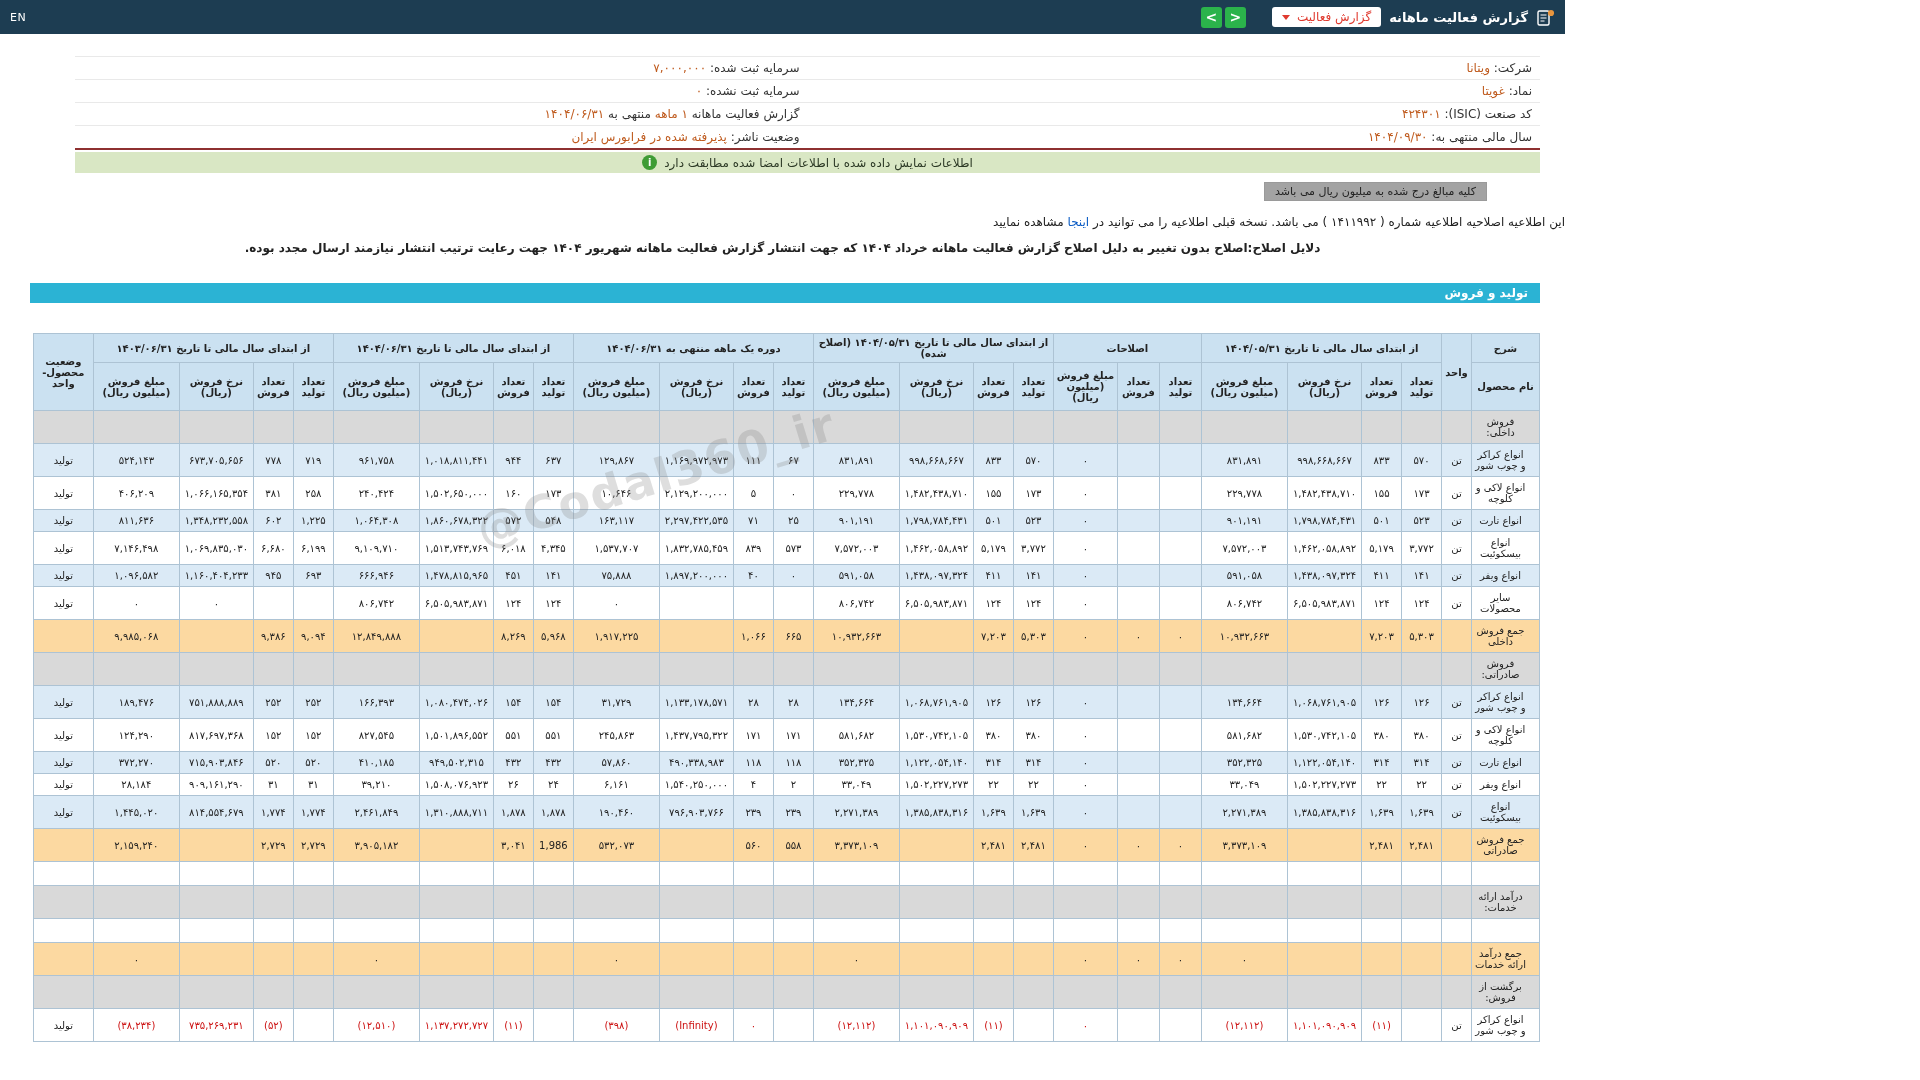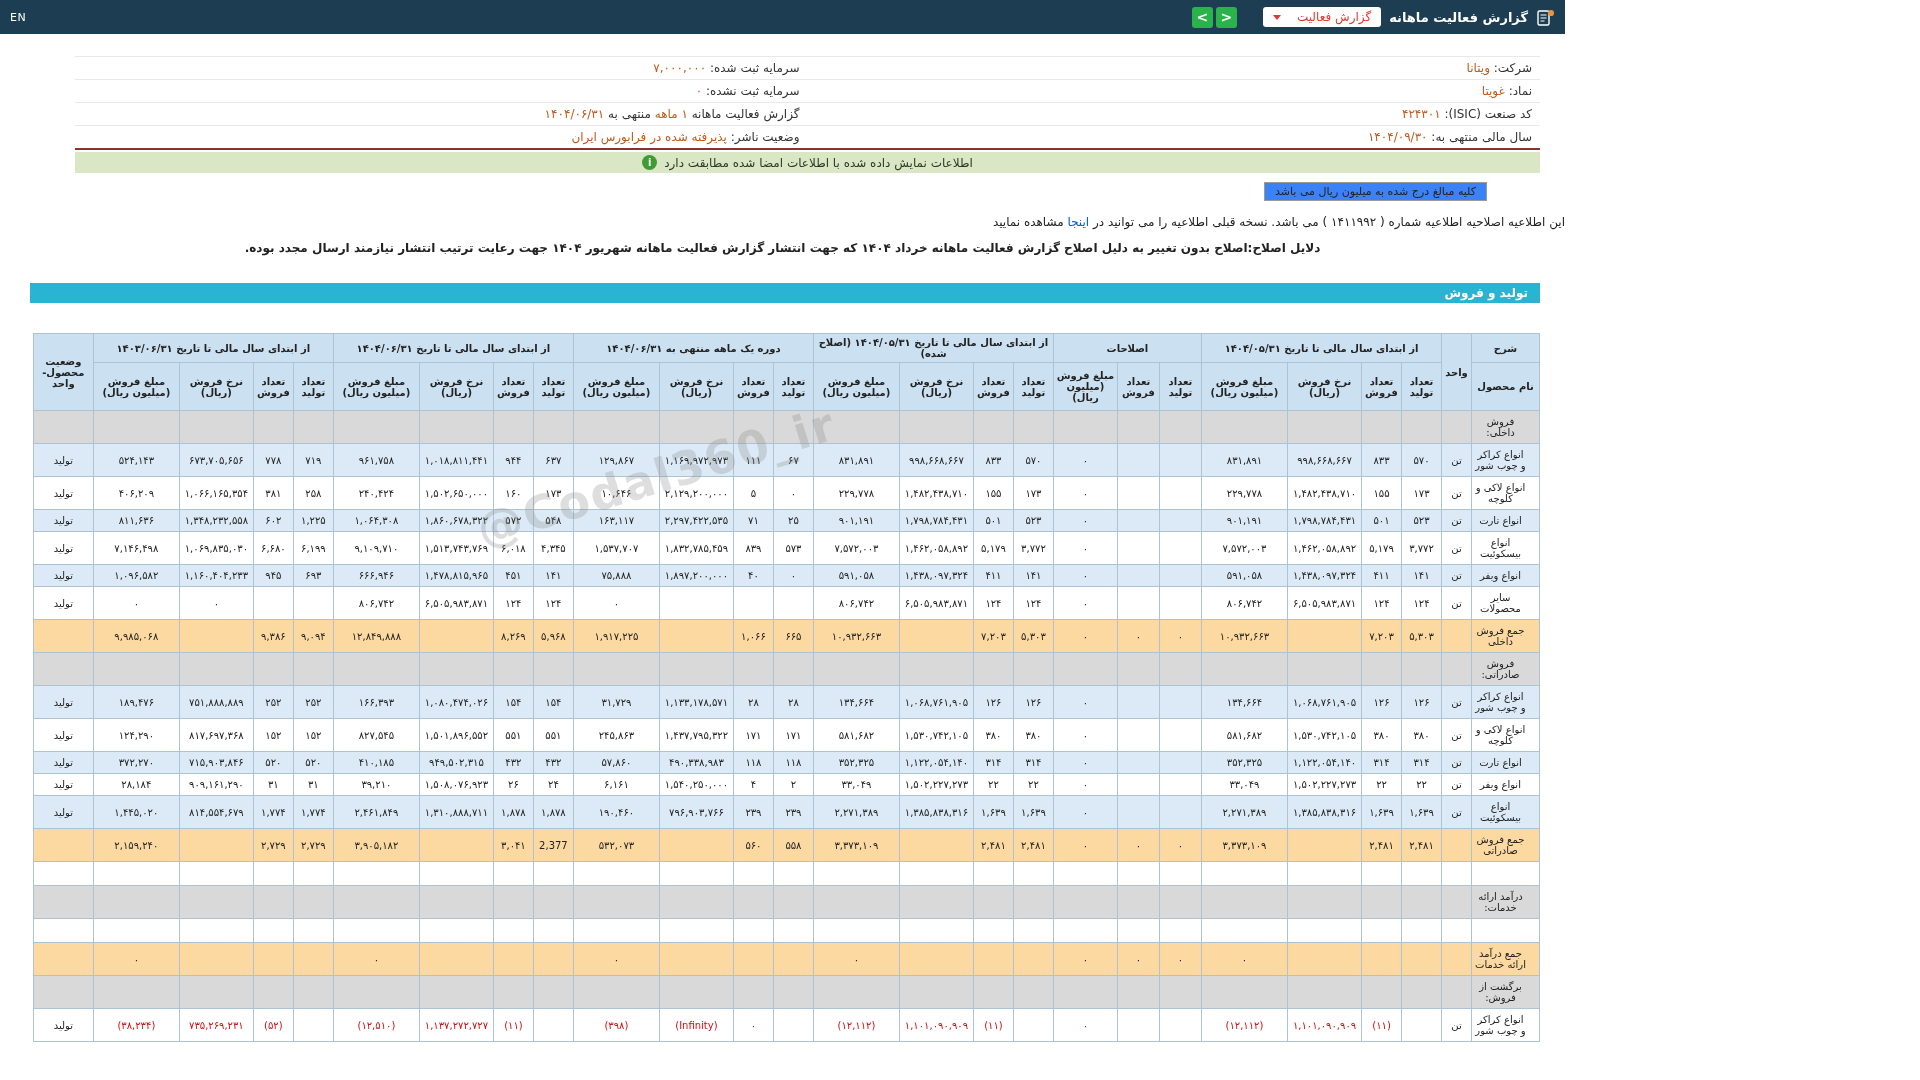--- a/index.html
+++ b/index.html
@@ -4,41 +4,41 @@
 <style>
   *{box-sizing:border-box}
   html,body{margin:0;padding:0;background:#fff}
   body{font-family:"DejaVu Sans","Liberation Sans",sans-serif;color:#222}
   .page{width:1565px;direction:rtl;position:relative;background:#fff}
 
   
   .navbar{height:34px;background:var(--navbar_bg,#1d3d52);display:flex;align-items:center;padding:0 10px;gap:8px}
   .navbar-icon{display:flex;align-items:center}
   .navbar-title{color:#fff;font-size:13px;font-weight:bold;white-space:nowrap}
-  .report-type-btn{background:#fff;color:var(--red_accent,#e03a2f);font-size:12px;border:none;border-radius:3px;padding:3px 10px;display:flex;align-items:center;gap:16px;cursor:pointer;font-family:inherit}
+  .report-type-btn{background:#fff;color:var(--red_accent,#e03a2f);font-size:12px;border:none;border-radius:3px;padding:3px 10px;display:flex;align-items:center;gap:7px;cursor:pointer;font-family:inherit}
   .caret{width:0;height:0;border-left:4px solid transparent;border-right:4px solid transparent;border-top:5px solid var(--red_accent,#e03a2f)}
   .nav-arrows{display:flex;gap:3px;margin-right:18px}
   .nav-arrow{width:21px;height:21px;background:var(--green_button,#2bb34b);color:#fff;border:none;border-radius:3px;font-size:14px;font-weight:bold;display:flex;align-items:center;justify-content:center;cursor:pointer;padding:0;font-family:inherit}
   .navbar-spacer{flex:1}
   .en-link{color:#fff;font-size:11px;cursor:pointer;letter-spacing:.5px}
 
   
   .info-table{width:1465px;margin:22px 25px 0 0;border-collapse:collapse;font-size:12px}
   .info-table td{border-top:1px solid #e9e9e9;padding:4px 8px;width:50%}
   .info-table tr:last-child td{border-bottom:2px solid #8e3030}
   .info-label{color:#333}
   .info-value{color:var(--value_orange,#bf5a1d)}
   .info-value.link{cursor:pointer}
 
   
   .green-bar{width:1465px;margin:2px 25px 0 0;background:var(--green_bar,#d9e7c4);min-height:21px;display:flex;align-items:center;justify-content:center;gap:7px;font-size:12px;color:#2d3a26}
   .info-icon{display:inline-flex;width:15px;height:15px;border-radius:50%;background:#3f9c35;color:#fff;align-items:center;justify-content:center;font-size:10px;font-weight:bold;flex:0 0 auto}
 
   
-  .amounts-box{width:max-content;margin:9px auto 0 0;margin-right:78px;margin-left:auto;padding:2px 10px;border:1px solid #9a9a9a;font-size:11px;color:#222;background:#3b82f6}
+  .amounts-box{width:max-content;margin:9px auto 0 0;margin-right:78px;margin-left:auto;padding:2px 10px;border:1px solid #9a9a9a;font-size:11px;color:#222;background:#a3a3a3}
 
   
   .amendment-line{text-align:right;font-size:12px;margin:14px 0 0;color:#222}
   .amendment-line .link{color:#0a5bc4;cursor:pointer}
   .reason-line{text-align:center;font-size:12px;font-weight:bold;margin:12px 0 0;color:#222}
 
   
   .cyan-bar{width:1510px;margin:28px 25px 0 0;background:var(--cyan_bar,#2bb3d4);color:#fff;font-weight:bold;font-size:12px;padding:3px 12px}
   .subtitle-row{width:1510px;margin:0 25px 0 0;font-weight:bold;font-size:12px;padding:3px 8px;color:#111}
 
@@ -622,21 +622,21 @@
           <td>۰</td>
           <td>۰</td>
           <td>۲,۴۸۱</td>
           <td>۲,۴۸۱</td>
           <td></td>
           <td>۳,۳۷۳,۱۰۹</td>
           <td>۵۵۸</td>
           <td>۵۶۰</td>
           <td></td>
           <td>۵۳۲,۰۷۳</td>
-          <td>2,377</td>
+          <td>1,986</td>
           <td>۳,۰۴۱</td>
           <td></td>
           <td>۳,۹۰۵,۱۸۲</td>
           <td>۲,۷۲۹</td>
           <td>۲,۷۲۹</td>
           <td></td>
           <td>۲,۱۵۹,۲۴۰</td>
           <td class="status-cell"></td>
         </tr>
         <tr class="row-empty">

